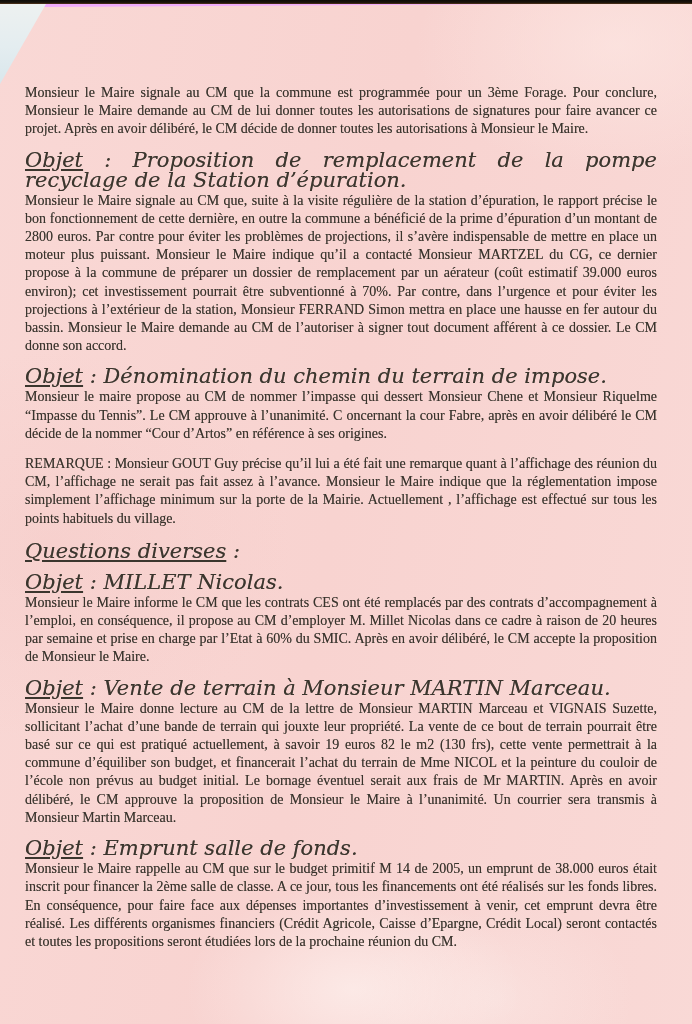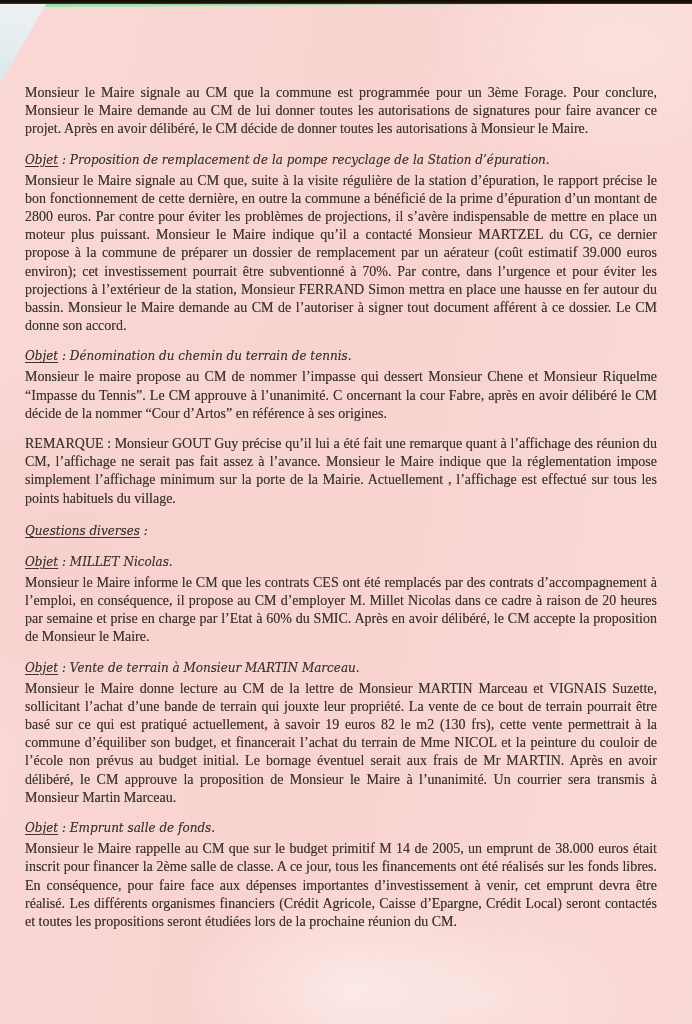--- a/index.html
+++ b/index.html
@@ -5,21 +5,21 @@
   html, body { margin: 0; padding: 0; }
   body {
     background: #222;
     font-family: "Liberation Serif", serif;
   }
   .scan {
     position: relative;
     width: 692px;
     height: 1024px;
     overflow: hidden;
-    background: #86efac;
+    background: #f0abfc;
   }
   .scanner-bar {
     position: absolute;
     top: 0; left: 0; right: 0;
     height: 4px;
     z-index: 6;
     background: linear-gradient(180deg, #0e0b07 0%, #1a130b 60%, #55351a 100%);
   }
   .paper {
     position: absolute;
@@ -55,21 +55,21 @@
     color: #39342d;
     font-size: 14px;
     line-height: 18.2px;
     text-align: justify;
     text-shadow: 0 0 0.6px rgba(57,52,45,0.55);
   }
   .para { margin: 0; }
   .heading {
     font-family: "DejaVu Serif", serif;
     font-style: italic;
-    font-size: 12px;
+    font-size: 21px;
     line-height: 20px;
     margin: 11px 0 2px 0;
     color: #3b362e;
   }
   .heading .hlabel {
     text-decoration: underline;
     text-underline-offset: 2px;
   }
   .remark { margin: 12px 0 0 0; }
   .remark .hlabel {
@@ -86,21 +86,21 @@
   <div class="corner-gap"></div>
 
   <div class="page">
 
     <p class="para">Monsieur le Maire signale au CM que la commune est programmée pour un 3ème Forage. Pour conclure, Monsieur le Maire demande au CM de lui donner toutes les autorisations de signatures pour faire avancer ce projet. Après en avoir délibéré, le CM décide de donner toutes les autorisations à Monsieur le Maire.</p>
 
     <p class="heading"><span class="hlabel">Objet</span><span> : Proposition de remplacement de la pompe recyclage de la Station d’épuration.</span></p>
 
     <p class="para">Monsieur le Maire signale au CM que, suite à la visite régulière de la station d’épuration, le rapport précise le bon fonctionnement de cette dernière, en outre la commune a bénéficié de la prime d’épuration d’un montant de 2800 euros. Par contre pour éviter les problèmes de projections, il s’avère indispensable de mettre en place un moteur plus puissant. Monsieur le Maire indique qu’il a contacté Monsieur MARTZEL du CG, ce dernier propose à la commune de préparer un dossier de remplacement par un aérateur (coût estimatif 39.000 euros environ); cet investissement pourrait être subventionné à 70%. Par contre, dans l’urgence et pour éviter les projections à l’extérieur de la station, Monsieur FERRAND Simon mettra en place une hausse en fer autour du bassin. Monsieur le Maire demande au CM de l’autoriser à signer tout document afférent à ce dossier. Le CM donne son accord.</p>
 
-    <p class="heading"><span class="hlabel">Objet</span><span> : Dénomination du chemin du terrain de tennis.</span></p>
+    <p class="heading"><span class="hlabel">Objet</span><span> : Dénomination du chemin du terrain de impose.</span></p>
 
     <p class="para">Monsieur le maire propose au CM de nommer l’impasse qui dessert Monsieur Chene et Monsieur Riquelme “Impasse du Tennis”. Le CM approuve à l’unanimité. C oncernant la cour Fabre, après en avoir délibéré le CM décide de la nommer “Cour d’Artos” en référence à ses origines.</p>
 
     <p class="para remark"><span class="hlabel">REMARQUE</span><span> : Monsieur GOUT Guy précise qu’il lui a été fait une remarque quant à l’affichage des réunion du CM, l’affichage ne serait pas fait assez à l’avance. Monsieur le Maire indique que la réglementation impose simplement l’affichage minimum sur la porte de la Mairie. Actuellement , l’affichage est effectué sur tous les points habituels du village.</span></p>
 
     <p class="heading section-heading"><span class="hlabel">Questions diverses</span><span> :</span></p>
 
     <p class="heading"><span class="hlabel">Objet</span><span> : MILLET Nicolas.</span></p>
 
     <p class="para">Monsieur le Maire informe le CM que les contrats CES ont été remplacés par des contrats d’accompagnement à l’emploi, en conséquence, il propose au CM d’employer M. Millet Nicolas dans ce cadre à raison de 20 heures par semaine et prise en charge par l’Etat à 60% du SMIC. Après en avoir délibéré, le CM accepte la proposition de Monsieur le Maire.</p>

